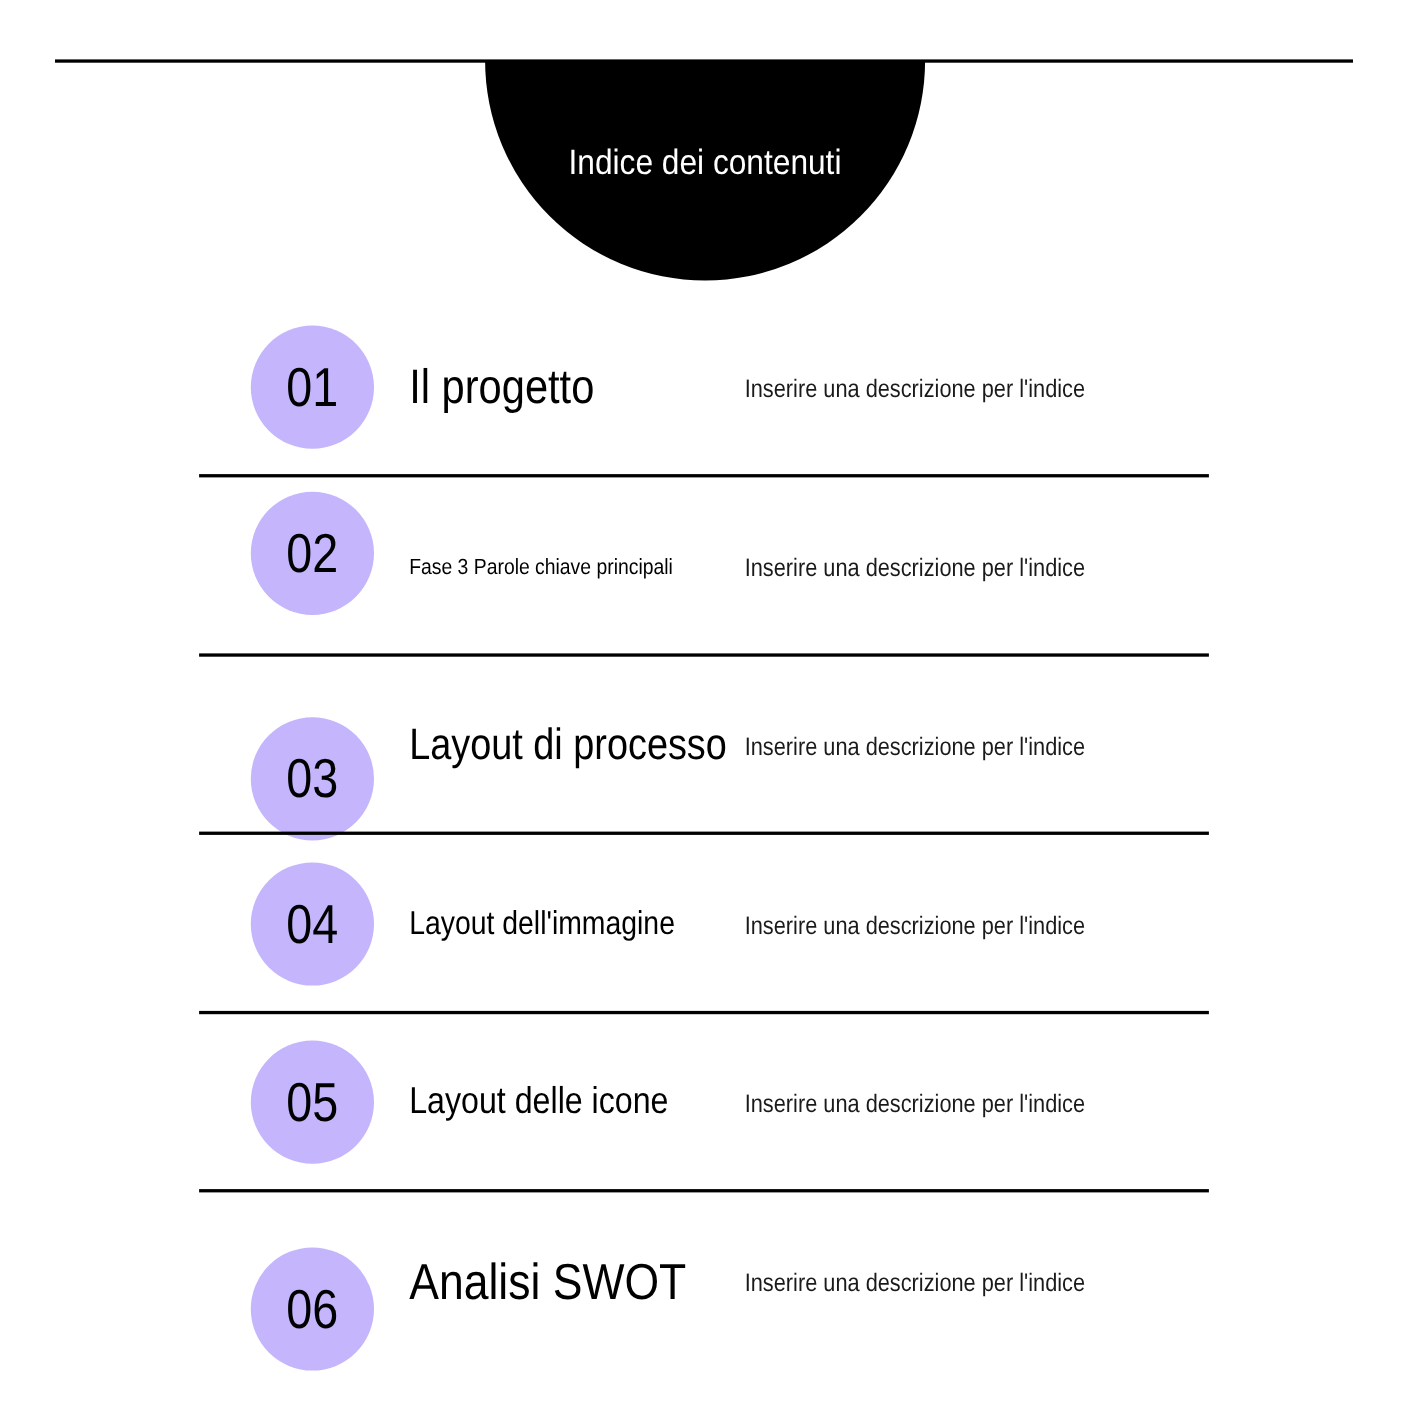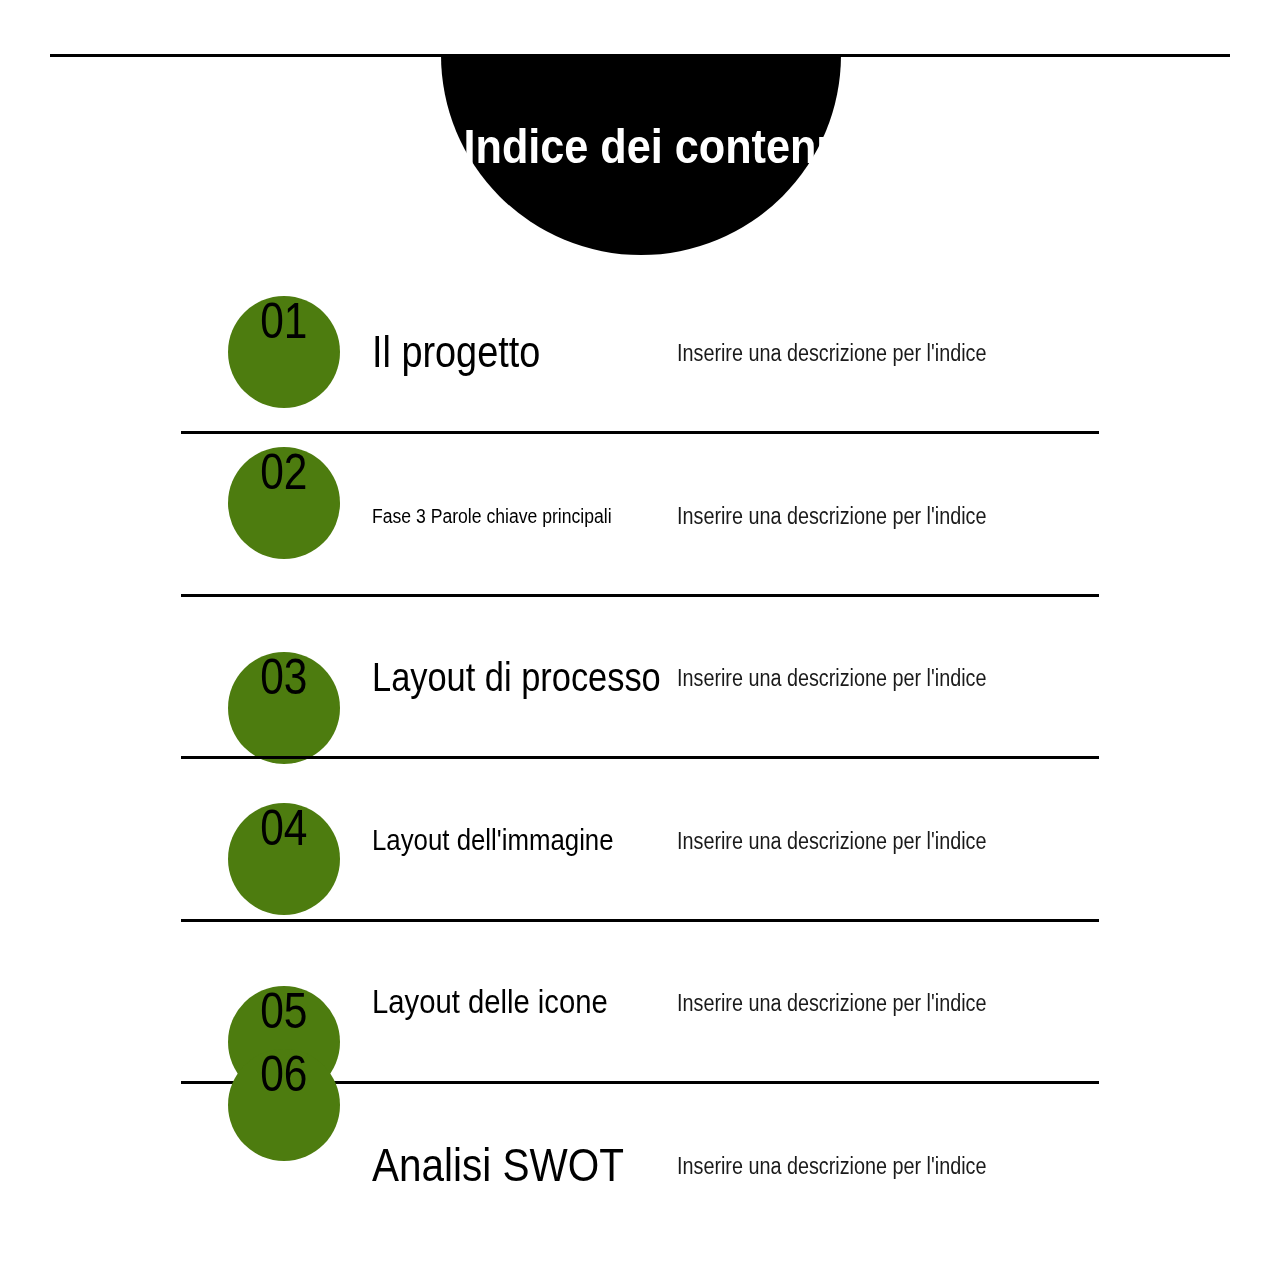--- a/index.html
+++ b/index.html
@@ -7,26 +7,26 @@
     width: 1280px; height: 1280px; background: #ffffff; position: relative; overflow: hidden;
     font-family: "Liberation Sans", "DejaVu Sans", sans-serif; color: #000;
   }
   .top-rule { position: absolute; left: 50px; top: 54px; width: 1180px; height: 3px; background: #000; }
   .header-semicircle {
     position: absolute; left: 441px; top: 55px; width: 400px; height: 200px;
     background: #000; border-radius: 0 0 200px 200px;
   }
   .header-title {
     position: absolute; left: 441px; top: 122px; width: 400px; text-align: center;
-    color: #fff; font-size: 48px; line-height: 50px; white-space: nowrap; font-weight: bold;
+    color: #fff; font-size: 32px; line-height: 50px; white-space: nowrap;
   }
   .header-title span { display: inline-block; transform: scaleX(0.9); transform-origin: center; }
   .num-circle {
     position: absolute; left: 228px; width: 112px; height: 112px; border-radius: 50%;
-    background: #4d7c0f; display: flex; align-items: flex-start; justify-content: center;
+    background: #c4b5fd; display: flex; align-items: center; justify-content: center;
   }
   .num-circle span {
     font-size: 50px; line-height: 1; color: #000; display: inline-block; transform: scaleX(0.85);
   }
   .entry-title {
     position: absolute; left: 372px; white-space: nowrap; color: #000; transform-origin: left center;
   }
   .entry-desc {
     position: absolute; left: 677px; white-space: nowrap; color: #1a1a1a;
     font-size: 23px; line-height: 30px; transform: scaleX(0.86); transform-origin: left center;
@@ -57,31 +57,31 @@
 <div class="entry-desc" style="top:501px">Inserire una descrizione per l'indice</div>
 <div class="divider" style="top:594px"></div>
 
 <div class="num-circle" style="top:652px">
   <span>03</span>
 </div>
 <div class="entry-title" style="top:653px; font-size:40px; line-height:48px; transform:scaleX(0.86);">Layout di processo</div>
 <div class="entry-desc" style="top:663px">Inserire una descrizione per l'indice</div>
 <div class="divider" style="top:756px"></div>
 
-<div class="num-circle" style="top:803px">
+<div class="num-circle" style="top:784px">
   <span>04</span>
 </div>
 <div class="entry-title" style="top:821px; font-size:30px; line-height:38px; transform:scaleX(0.86);">Layout dell'immagine</div>
 <div class="entry-desc" style="top:826px">Inserire una descrizione per l'indice</div>
 <div class="divider" style="top:919px"></div>
 
-<div class="num-circle" style="top:986px">
+<div class="num-circle" style="top:946px">
   <span>05</span>
 </div>
 <div class="entry-title" style="top:980px; font-size:34px; line-height:42px; transform:scaleX(0.86);">Layout delle icone</div>
 <div class="entry-desc" style="top:988px">Inserire una descrizione per l'indice</div>
 <div class="divider" style="top:1081px"></div>
 
-<div class="num-circle" style="top:1049px">
+<div class="num-circle" style="top:1134px">
   <span>06</span>
 </div>
 <div class="entry-title" style="top:1138px; font-size:46px; line-height:54px; transform:scaleX(0.88);">Analisi SWOT</div>
 <div class="entry-desc" style="top:1151px">Inserire una descrizione per l'indice</div>
 
 </body></html>

